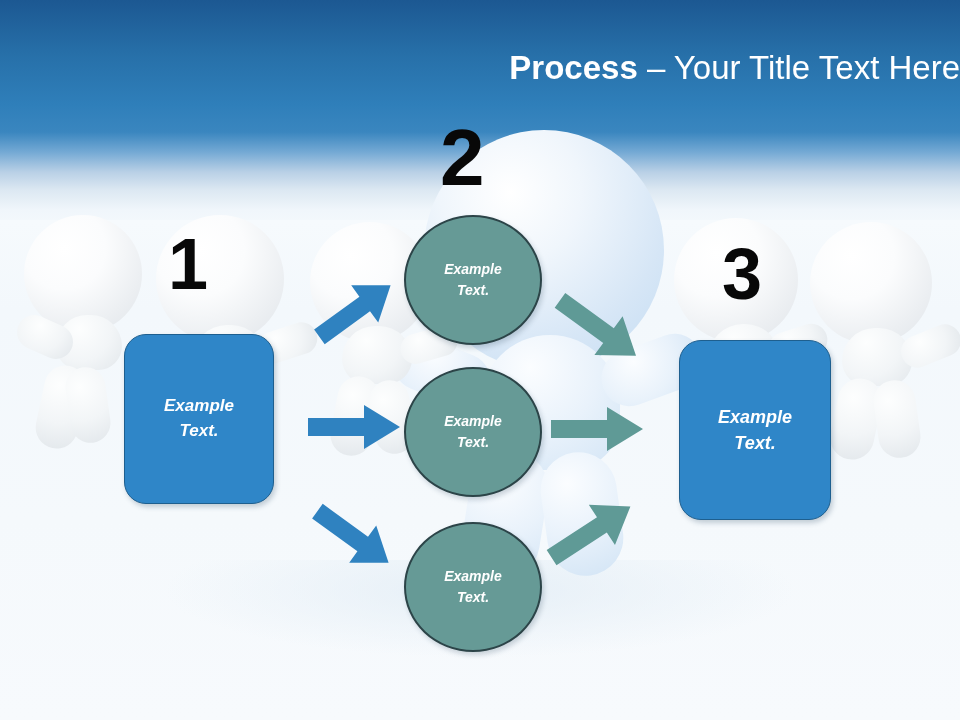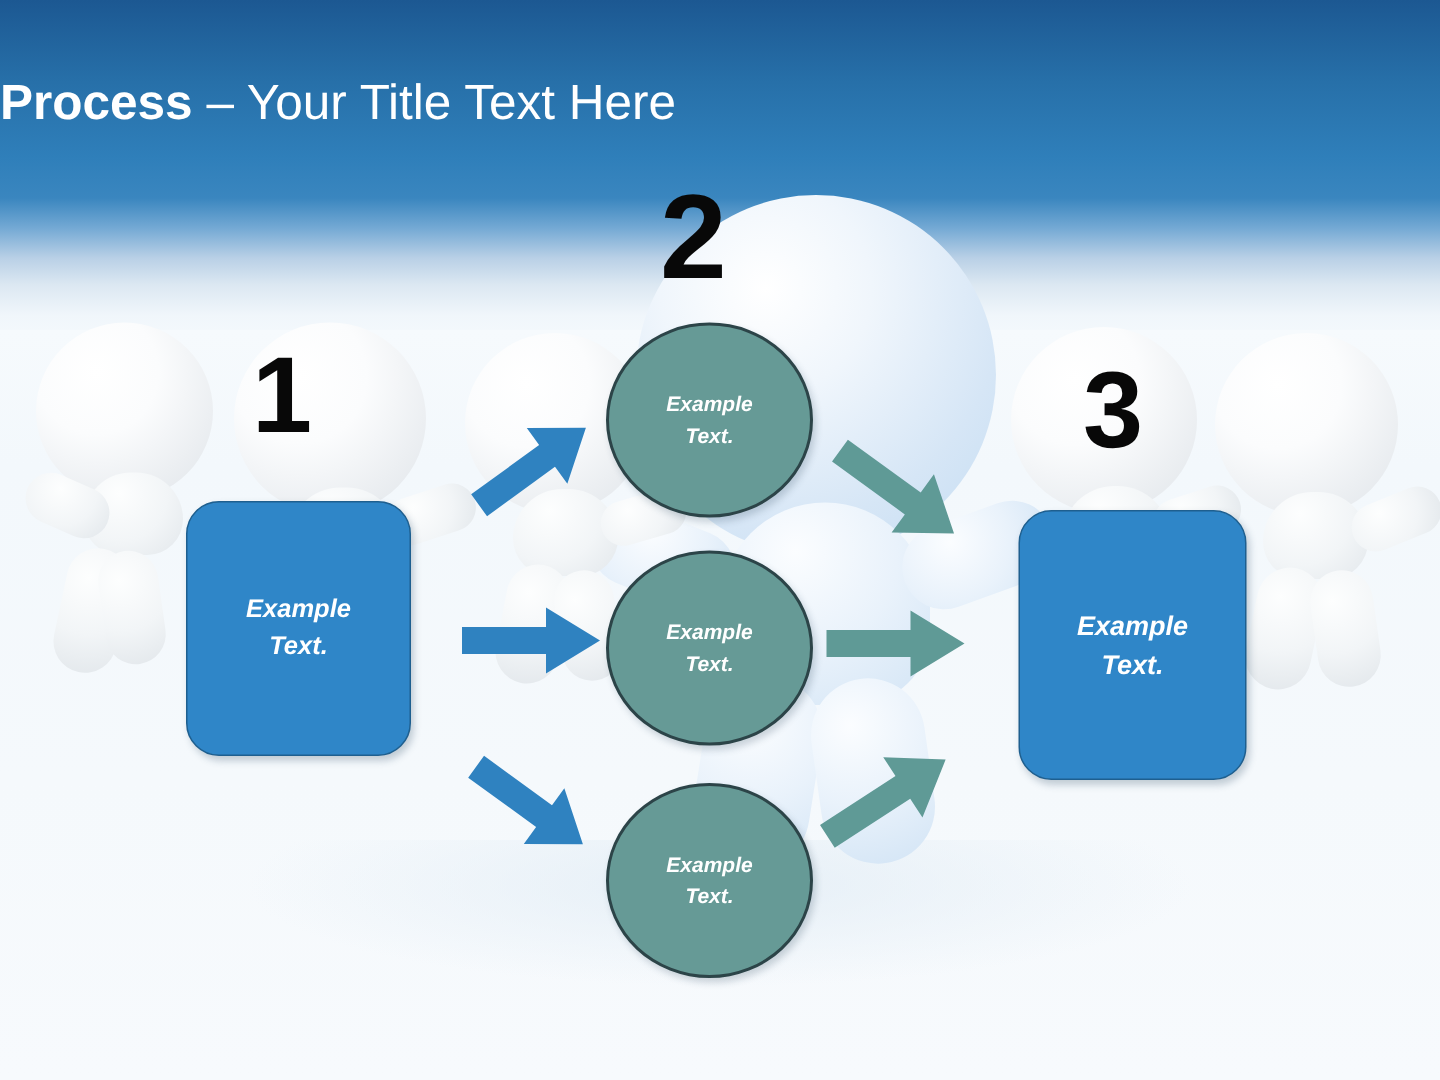--- a/index.html
+++ b/index.html
@@ -121,21 +121,21 @@
     position: absolute;
   }
   .arrow svg { display: block; overflow: visible; }
 
   
   .title {
     position: absolute;
     left: 0;
     top: 48px;
     width: 960px;
-    text-align: left;
+    text-align: right;
     color: #ffffff;
     font-size: 33px;
     line-height: 1.2;
     white-space: nowrap;
   }
   .title .t-bold { font-weight: bold; }
   .title .t-rest { font-weight: normal; }
 </style>
 </head>
 <body>

